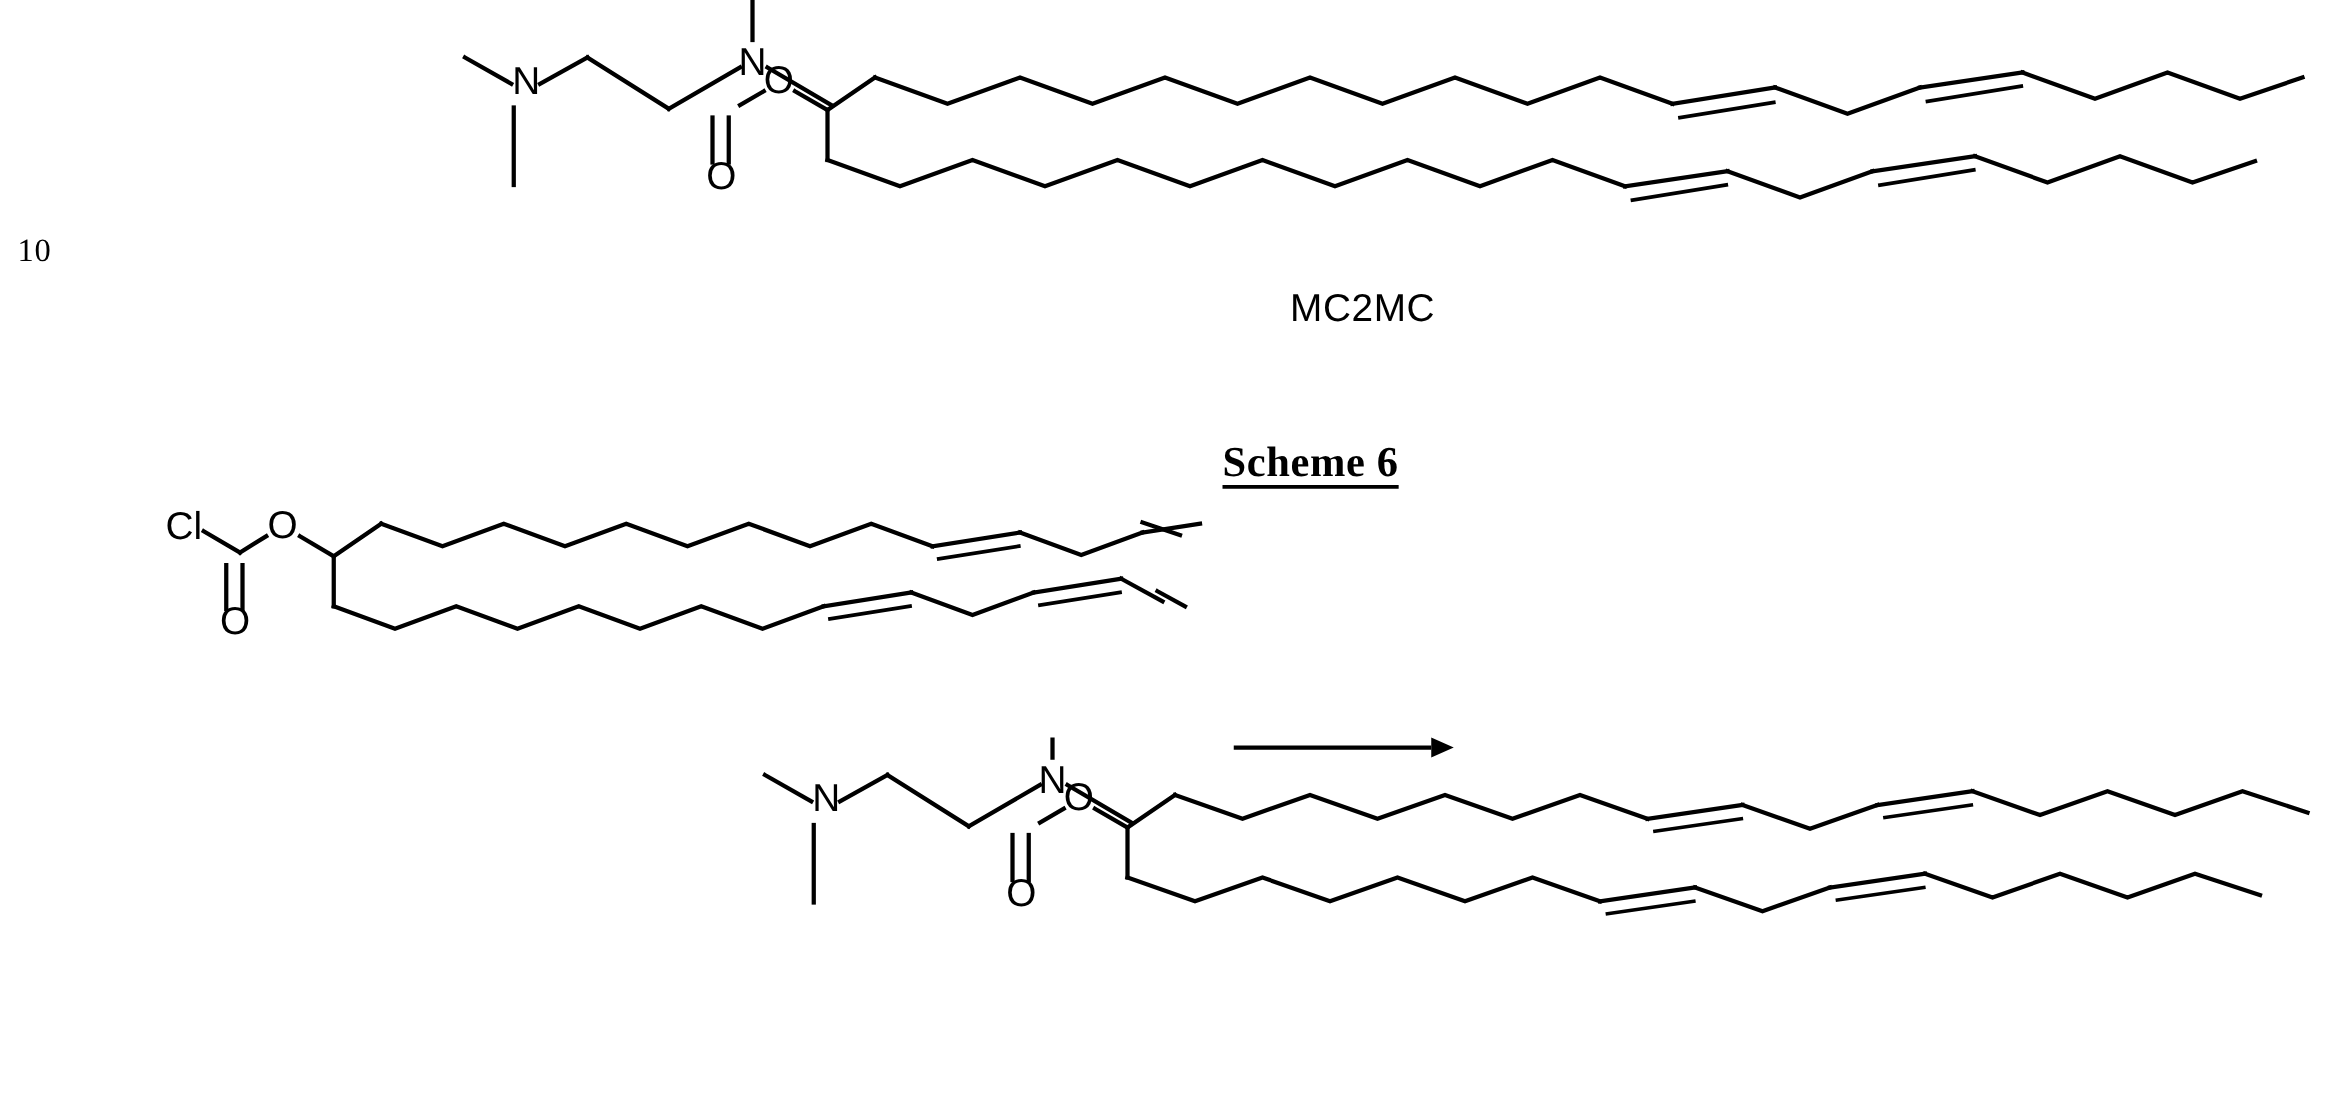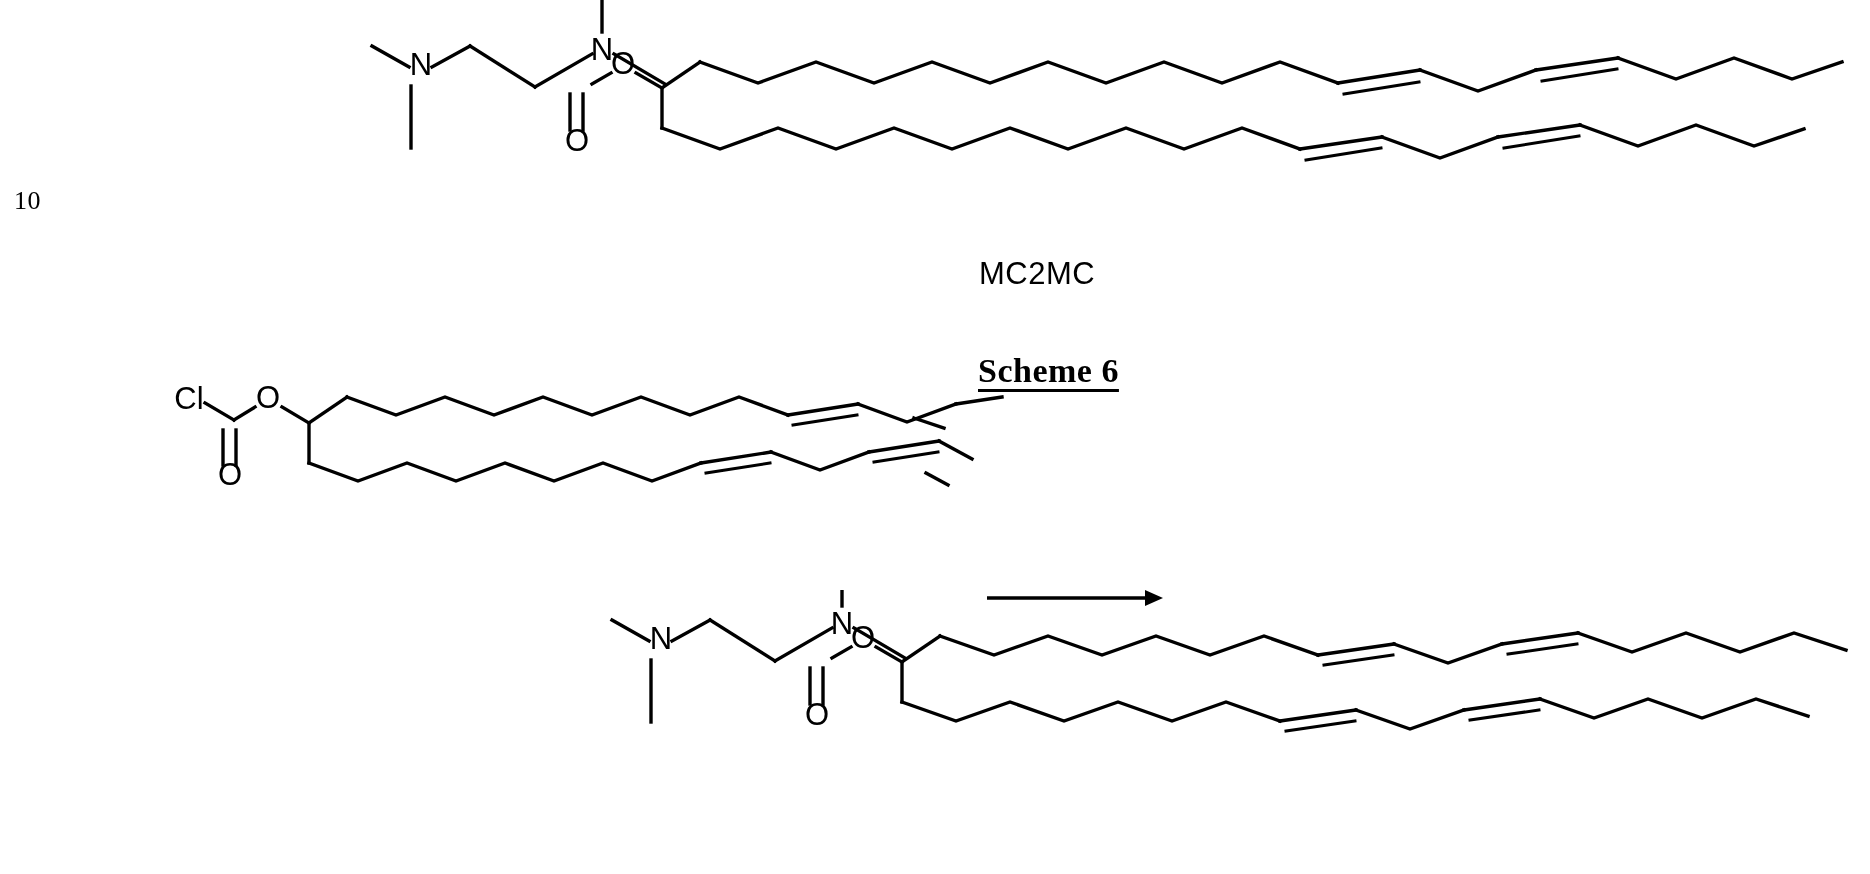--- a/index.html
+++ b/index.html
@@ -34,21 +34,21 @@
     letter-spacing:0.5px;
   }
 
   .mol-label{
     position:absolute;
     font-family:"Liberation Sans", sans-serif;
     font-size:31px;
     color:#000;
     letter-spacing:0.5px;
   }
-  #label-mc2mc{ left:979px; top:229px;margin-top:27px; }
+  #label-mc2mc{ left:1032px; top:229px; }
 
   svg{display:block;}
   .struct{position:absolute;}
   .bond{stroke:#000;fill:none;stroke-width:3.4;stroke-linecap:square;stroke-linejoin:miter;}
   .bond-thin{stroke:#000;fill:none;stroke-width:3.0;stroke-linecap:square;}
   .atom{
     font-family:"Liberation Sans", sans-serif;
     font-size:31px;
     fill:#000;
     text-anchor:middle;
@@ -119,21 +119,21 @@
         <text class="atom" x="577" y="143">O</text>
         <text class="atom" x="623" y="66">O</text>
       </g>
     </svg>
   </div>
 
   <div class="mol-label" id="label-mc2mc">MC2MC</div>
 
   <div class="scheme-heading">Scheme 6</div>
 
-  <div class="struct" style="left:0px;top:373px;margin-left:42px;">
+  <div class="struct" style="left:0px;top:395px;">
     <svg width="1000" height="170" viewBox="0 0 1000 170">
       <g>
 
         <path class="bond" d="M163,30 L192,47"></path>
 
         <path class="bond" d="M181,57 L181,92"></path>
         <path class="bond" d="M194,57 L194,92"></path>
 
         <path class="bond" d="M192,47 L213,34"></path>
 

